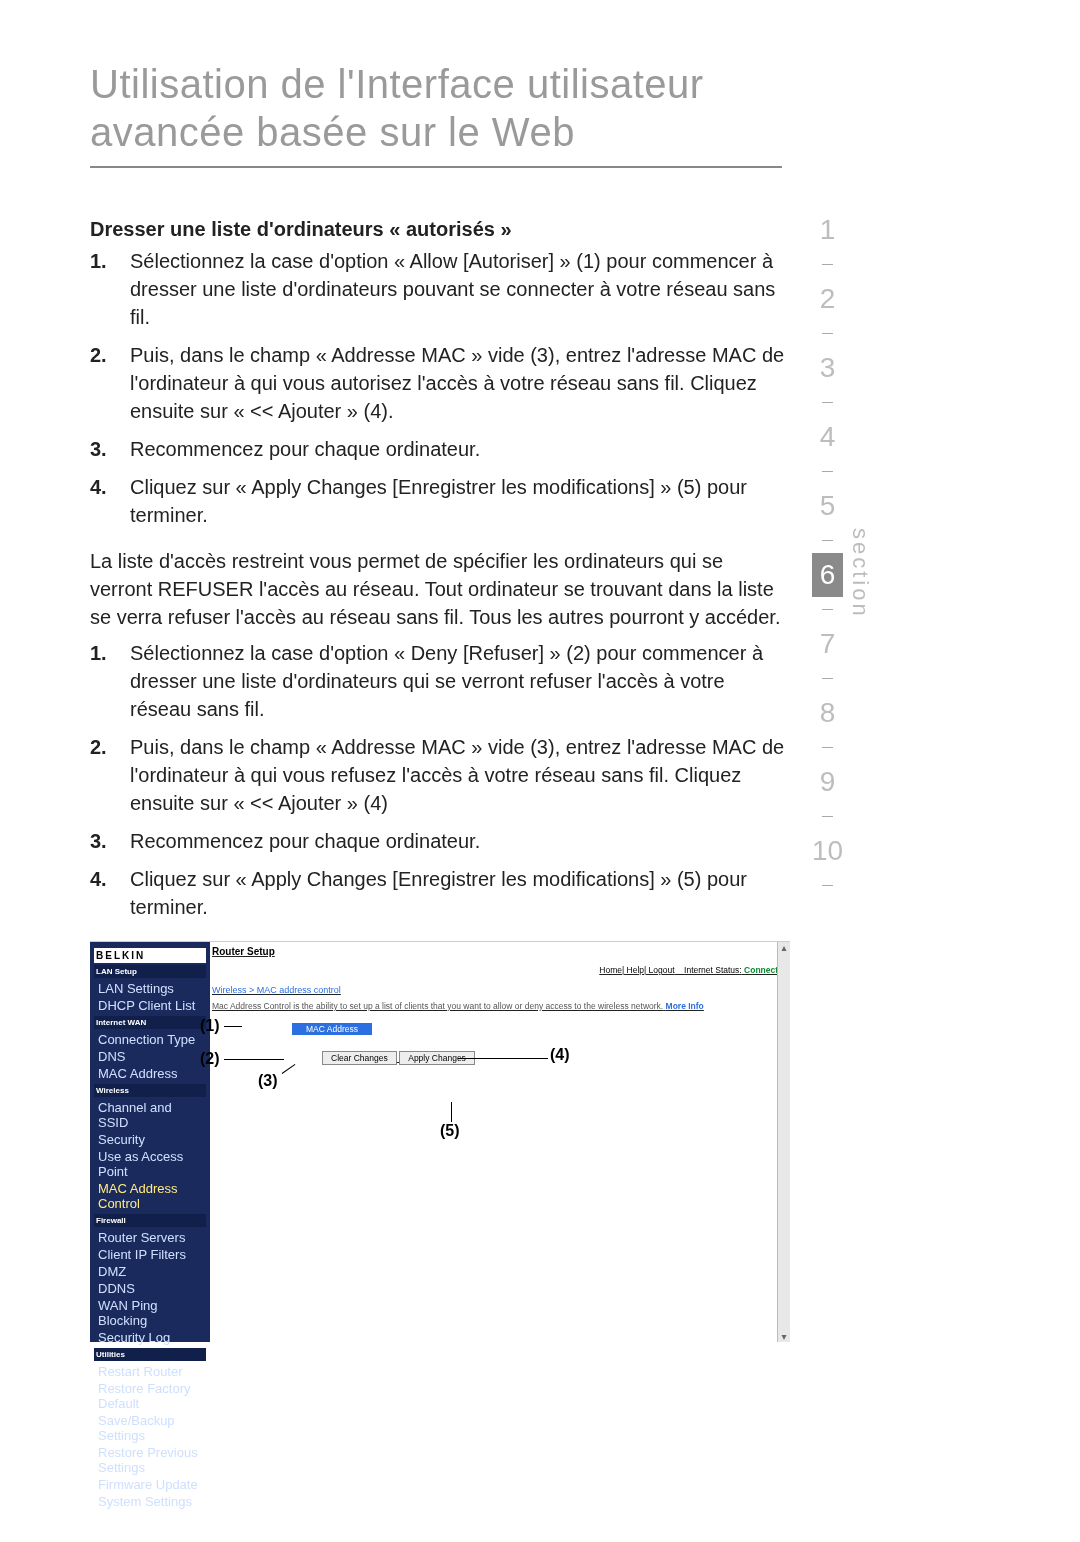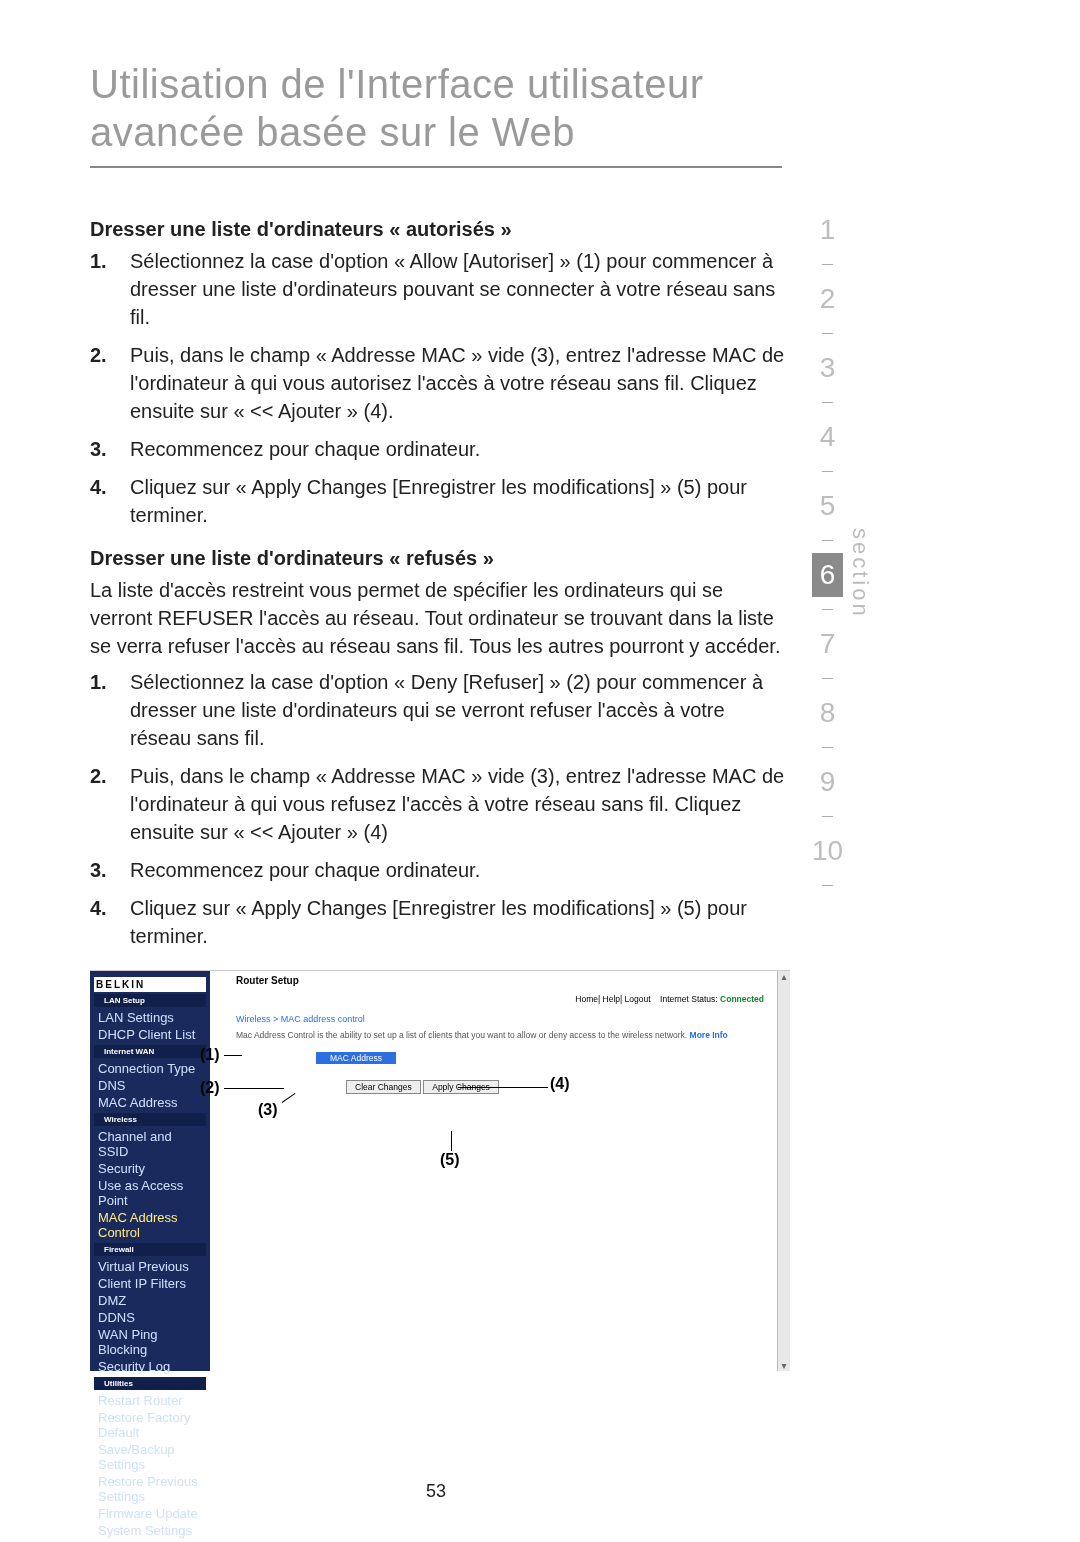--- a/index.html
+++ b/index.html
@@ -102,36 +102,37 @@
     background: #1a2a5c;
     color: #fff;
     font-size: 8px;
     padding: 6px 4px;
     box-sizing: border-box;
   }
   .ss-sidebar .cat {
     font-weight: bold;
     background: #10204a;
     margin: 2px 0;
-    padding: 2px 10px;
+    padding: 2px 2px;
     font-size: 8px;
   }
   .ss-sidebar .it {
     padding: 1px 2px 1px 4px;
     font-size: 13px;
     color: #cfe0ff;
   }
   .ss-sidebar .it.hl {
     color: #ffea7f;
   }
   .ss-main {
     flex: 1;
-    padding: 6px 26px;
+    padding: 6px 2px;
     position: relative;
     font-size: 9px;
+    text-decoration: underline;
   }
   .ss-title {
     font-size: 10px;
     font-weight: bold;
     color: #000;
     margin-top: -2px;
   }
   .ss-topbar {
     text-align: right;
     font-size: 8.5px;
@@ -248,21 +249,20 @@
         <li>
             <span class="num">3.</span>
             <span>Recommencez pour chaque ordinateur.</span>
           </li>
         <li>
             <span class="num">4.</span>
             <span>Cliquez sur « Apply Changes [Enregistrer les modifications] » (5) pour terminer.</span>
           </li>
       </ol>
 
-      <div class="subheading">Dresser une liste d'ordinateurs « refusés »</div>
       <div class="para">La liste d'accès restreint vous permet de spécifier les ordinateurs qui se verront REFUSER l'accès au réseau. Tout ordinateur se trouvant dans la liste se verra refuser l'accès au réseau sans fil. Tous les autres pourront y accéder.</div>
       <ol class="steps">
         <li>
             <span class="num">1.</span>
             <span>Sélectionnez la case d'option « Deny [Refuser] » (2) pour commencer à dresser une liste d'ordinateurs qui se verront refuser l'accès à votre réseau sans fil.</span>
           </li>
         <li>
             <span class="num">2.</span>
             <span>Puis, dans le champ « Addresse MAC » vide (3), entrez l'adresse MAC de l'ordinateur à qui vous refusez l'accès à votre réseau sans fil. Cliquez ensuite sur « &lt;&lt; Ajouter » (4)</span>
           </li>
@@ -285,21 +285,21 @@
           <div class="cat">Internet WAN</div>
           <div class="it">Connection Type</div>
           <div class="it">DNS</div>
           <div class="it">MAC Address</div>
           <div class="cat">Wireless</div>
           <div class="it">Channel and SSID</div>
           <div class="it">Security</div>
           <div class="it">Use as Access Point</div>
           <div class="it hl">MAC Address Control</div>
           <div class="cat">Firewall</div>
-          <div class="it">Virtual Previous</div>
+          <div class="it">Router Servers</div>
           <div class="it">Client IP Filters</div>
           <div class="it">DMZ</div>
           <div class="it">DDNS</div>
           <div class="it">WAN Ping Blocking</div>
           <div class="it">Security Log</div>
           <div class="cat">Utilities</div>
           <div class="it">Restart Router</div>
           <div class="it">Restore Factory Default</div>
           <div class="it">Save/Backup Settings</div>
           <div class="it">Restore Previous Settings</div>
@@ -367,14 +367,13 @@
       <div class="sec-num">8</div>
         <div class="sec-div"></div>
       <div class="sec-num">9</div>
         <div class="sec-div"></div>
       <div class="sec-num">10</div>
         <div class="sec-div"></div>
       <div class="section-label">section</div>
     </div>
   </div>
 
-  <div class="page-number">53</div>
 </div>
 
 </body></html>

